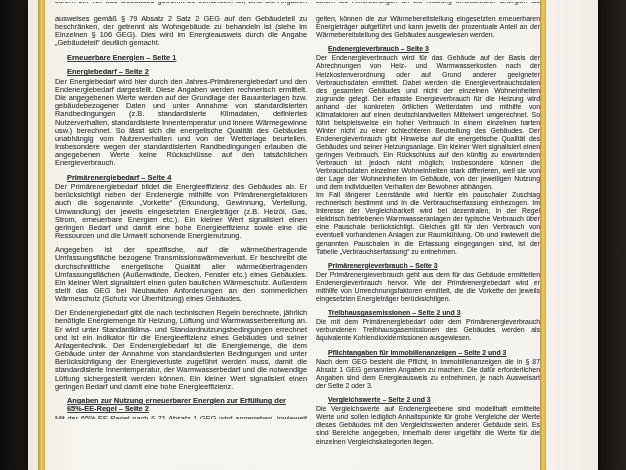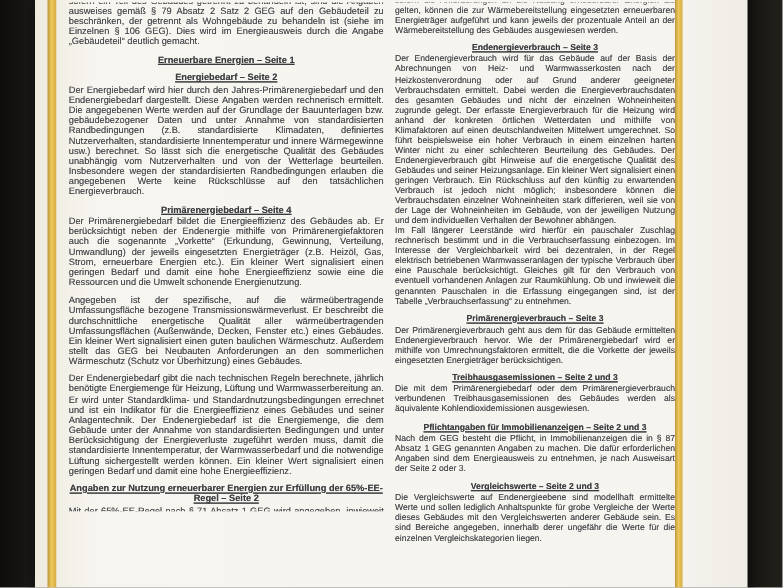--- a/index.html
+++ b/index.html
@@ -20,28 +20,27 @@
   .col{position:absolute;top:2px;color:#45464b;}
   .col.leftcol{left:27px;width:252px;}
   .col.rightcol{left:288px;width:224px;}
   .col p{
     margin:0;text-align:justify;
     font-size:7.4px;line-height:8.15px;
     text-shadow:0 0 .45px rgba(70,70,76,.55);
   }
   .col.rightcol p{font-size:6.9px;line-height:8.05px;}
   .col h3{
-    margin:0 0 1px;font-weight:bold;text-decoration:underline;
+    margin:0 12px 1px;font-weight:bold;text-decoration:underline;
     font-size:7.4px;line-height:8.6px;color:#3a3b3f;
     text-shadow:0 0 .45px rgba(58,59,63,.55);
-    text-align:center;
   }
   .col.rightcol h3{font-size:6.9px;line-height:8.3px;}
   .col section{margin-top:6px;}
-  .col section.first{margin-top:0;}
+  .col section.first{margin-top:10px;}
   .cutline{overflow:hidden;position:relative;}
   .cutline.top{height:3px;}
   .cutline.top p{margin-top:-5.5px;}
   .cutline.bottom{height:4px;}
 </style>
 </head>
 <body>
 
 <div class="page">
   <div class="stripe left"></div>

